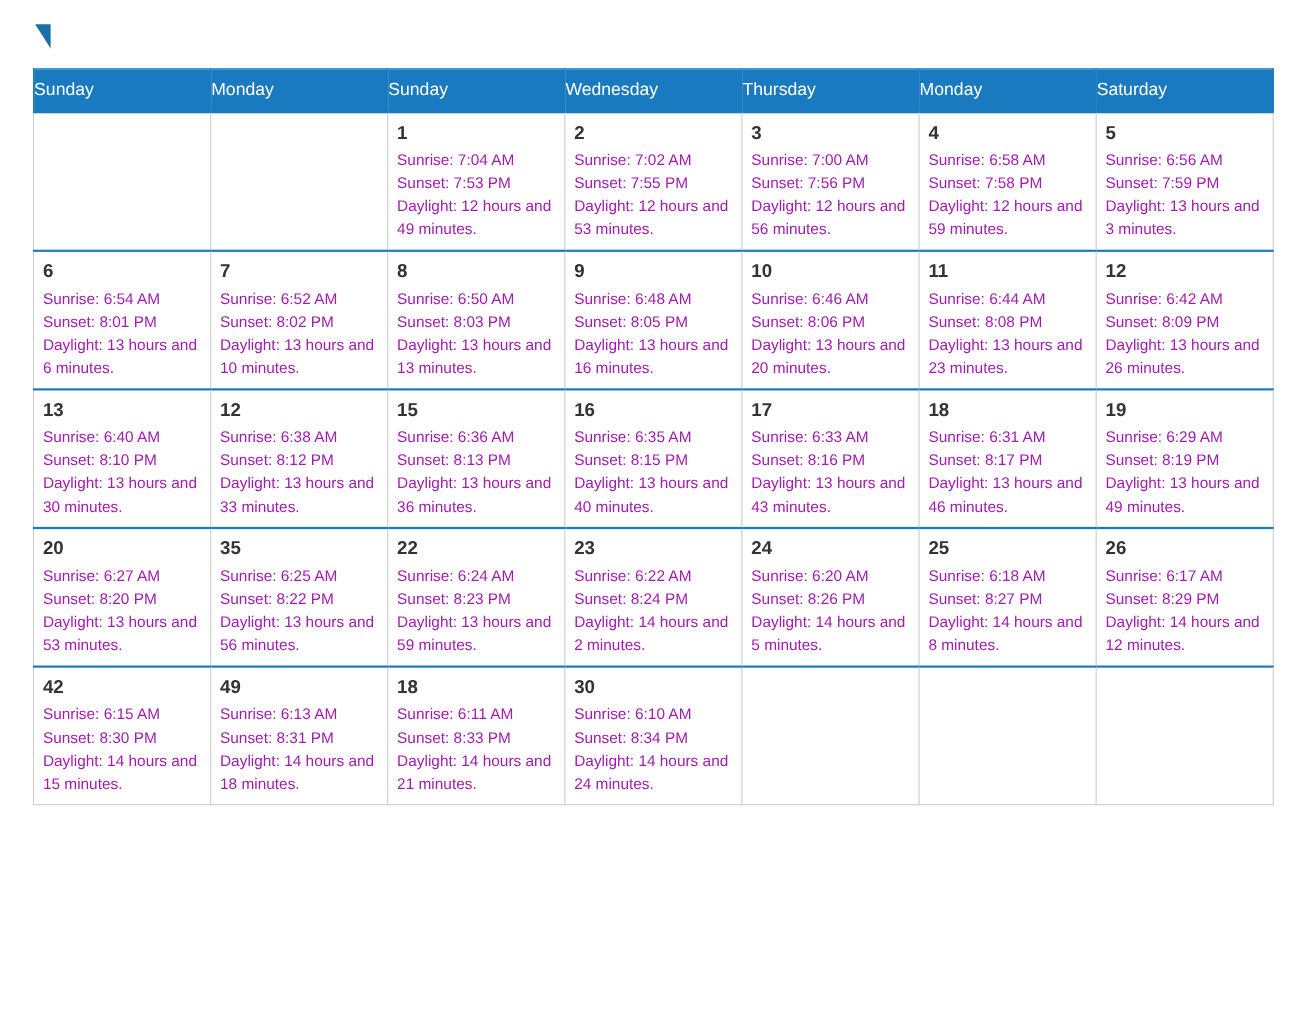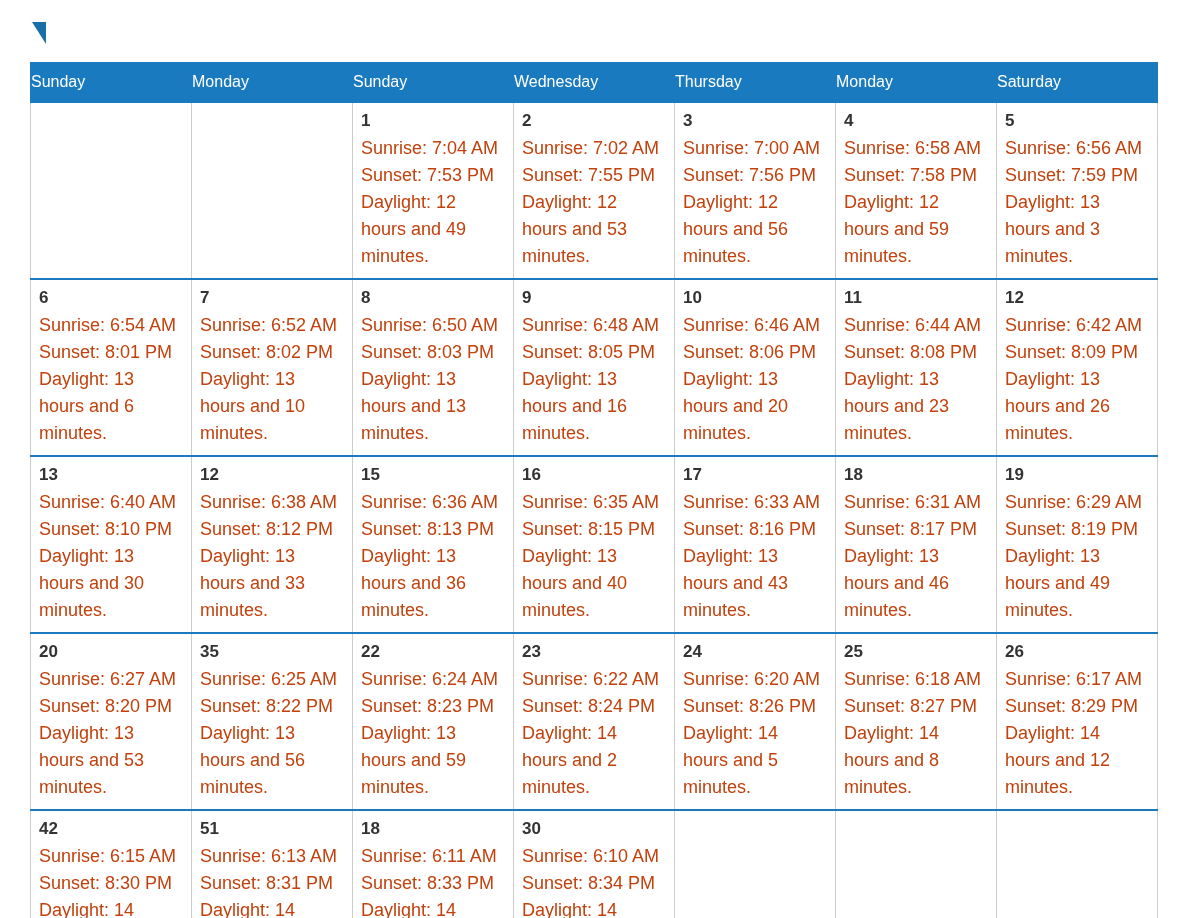--- a/index.html
+++ b/index.html
@@ -76,22 +76,22 @@
       height: 110px;
     }
     .day-number {
       font-size: 17px;
       font-weight: bold;
       color: #333;
       display: block;
       margin-bottom: 4px;
     }
     .day-info {
-      font-size: 18px;
-      color: #c2410c;
+      font-size: 14px;
+      color: #a21caf;
       line-height: 1.5;
     }
     .empty-cell {
       background: #fff;
     }
     tr.week-row td {
       border-top: 2px solid #1a7abf;
     }
   </style>
 </head>
@@ -237,21 +237,21 @@
           <span class="day-number">26</span>
           <div class="day-info">Sunrise: 6:17 AM<br>Sunset: 8:29 PM<br>Daylight: 14 hours and 12 minutes.</div>
         </td>
       </tr>
       <tr class="week-row">
         <td>
           <span class="day-number">42</span>
           <div class="day-info">Sunrise: 6:15 AM<br>Sunset: 8:30 PM<br>Daylight: 14 hours and 15 minutes.</div>
         </td>
         <td>
-          <span class="day-number">51</span>
+          <span class="day-number">49</span>
           <div class="day-info">Sunrise: 6:13 AM<br>Sunset: 8:31 PM<br>Daylight: 14 hours and 18 minutes.</div>
         </td>
         <td>
           <span class="day-number">18</span>
           <div class="day-info">Sunrise: 6:11 AM<br>Sunset: 8:33 PM<br>Daylight: 14 hours and 21 minutes.</div>
         </td>
         <td>
           <span class="day-number">30</span>
           <div class="day-info">Sunrise: 6:10 AM<br>Sunset: 8:34 PM<br>Daylight: 14 hours and 24 minutes.</div>
         </td>

